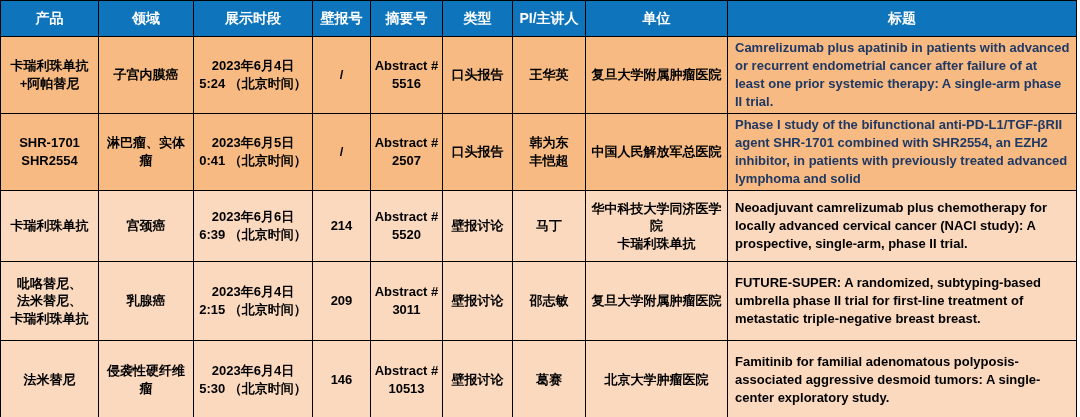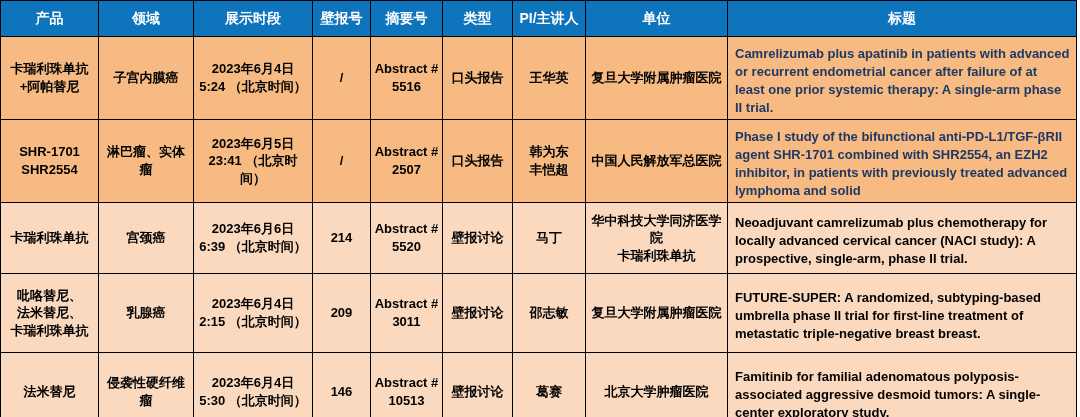--- a/index.html
+++ b/index.html
@@ -26,21 +26,21 @@
     background:var(--header-bg,#0E74BC);
     color:var(--header-text,#fff);
     font-size:14px;
   }
   tbody{color:var(--body-text,#000);font-size:13px;}
   tr.oral td{background:var(--row-oral-bg,#F6BA82);}
   tr.poster td{background:var(--row-poster-bg,#FBD9BE);}
   td.pre{white-space:pre-line;line-height:1.35;}
   td.cell-title{
     text-align:left;
-    padding:8px 6px 2px 7px;
+    padding:2px 6px 2px 7px;
     font-size:13px;
     line-height:18px;
     vertical-align:middle;
   }
   tr.oral td.cell-title{color:var(--title-text-oral,#1F3864);}
   tr.poster td.cell-title{color:var(--title-text-poster,#000);margin-left:45px;}
   tr.r1{height:75px;}
   tr.r2{height:77px;}
   tr.r3{height:71px;}
   tr.r4{height:79px;}
@@ -87,21 +87,21 @@
       <td class="pre">口头报告</td>
       <td class="pre">王华英</td>
       <td class="pre">复旦大学附属肿瘤医院</td>
       <td class="cell-title">Camrelizumab plus apatinib in patients with advanced or recurrent endometrial cancer after failure of at least one prior systemic therapy: A single-arm phase II trial.</td>
     </tr>
     <tr class="oral r2">
       <td class="pre">SHR-1701
 SHR2554</td>
       <td class="pre">淋巴瘤、实体瘤</td>
       <td class="pre">2023年6月5日
-23:41 （北京时间）</td>
+0:41 （北京时间）</td>
       <td class="pre">/</td>
       <td class="pre">Abstract #
 2507</td>
       <td class="pre">口头报告</td>
       <td class="pre">韩为东
 丰恺超</td>
       <td class="pre">中国人民解放军总医院</td>
       <td class="cell-title">Phase I study of the bifunctional anti-PD-L1/TGF-βRII agent SHR-1701 combined with SHR2554, an EZH2 inhibitor, in patients with previously treated advanced lymphoma and solid</td>
     </tr>
     <tr class="poster r3">

